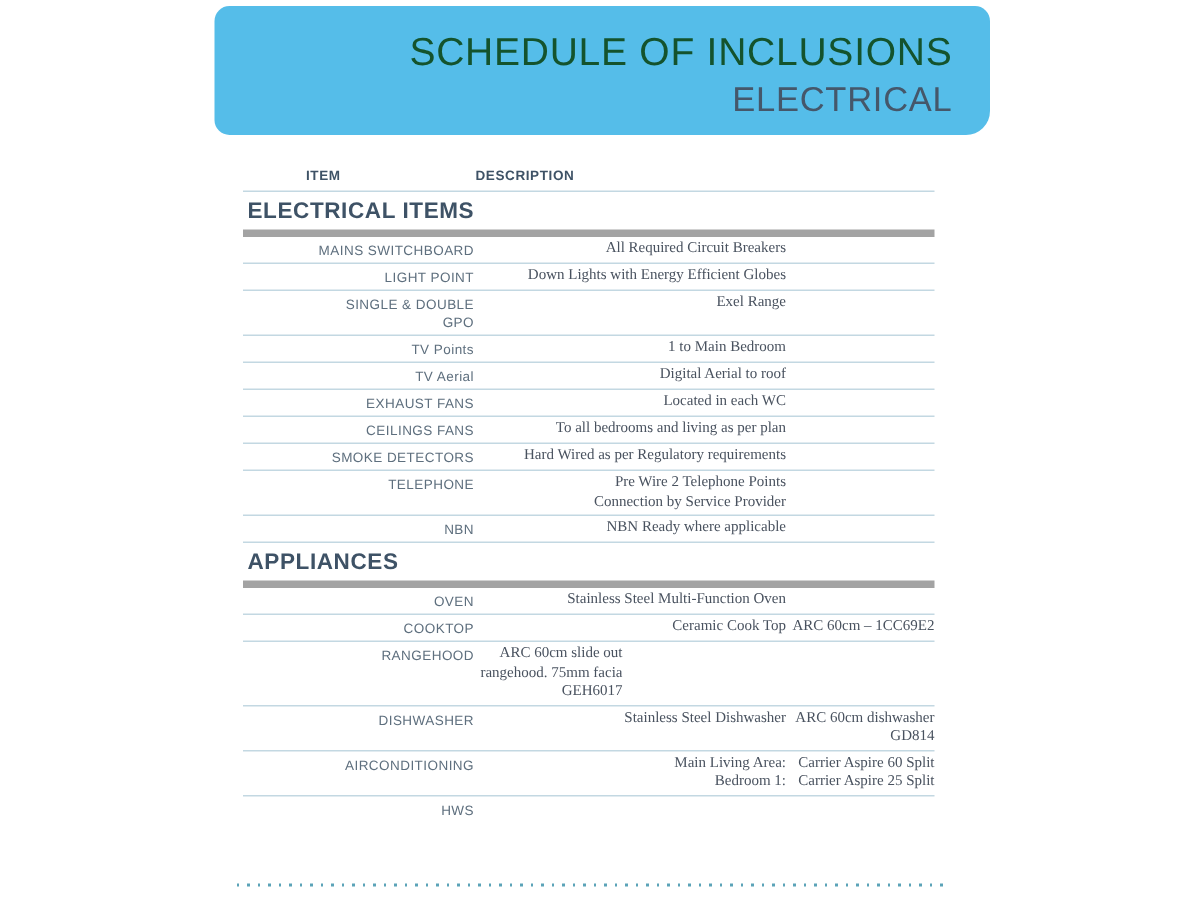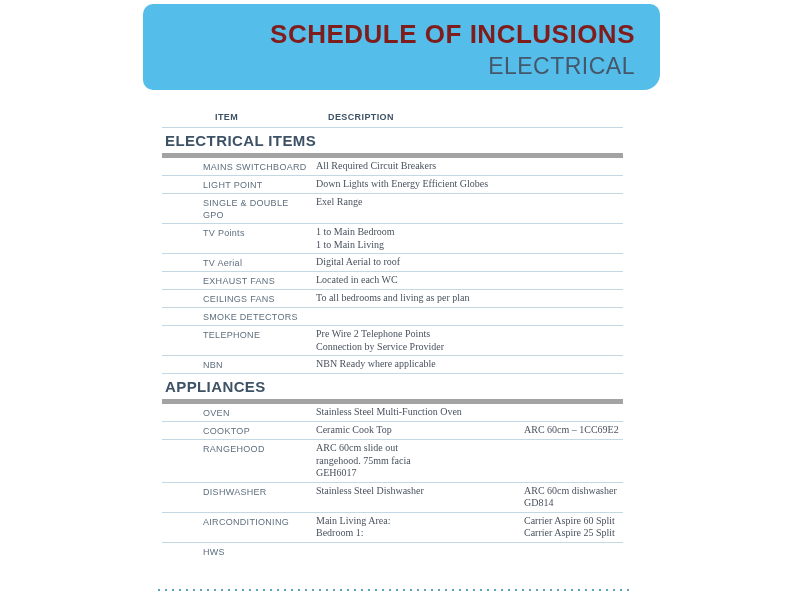--- a/index.html
+++ b/index.html
@@ -22,25 +22,25 @@
     top: 4px;
     width: 517px;
     height: 86px;
     background: #55BDE9;
     border-radius: 10px 10px 16px 10px;
     box-sizing: border-box;
     padding: 16px 25px 0 0;
     text-align: right;
   }
   .banner-title {
-    color: #7f1d1d;
+    color: #14532d;
     font-size: 26px;
     letter-spacing: 0.5px;
     line-height: 28px;
-    font-weight: 700;
+    font-weight: 400;
   }
   .banner-subtitle {
     color: #45576A;
     font-size: 23px;
     letter-spacing: 0.5px;
     line-height: 26px;
     margin-top: 5px;
     font-weight: 400;
     margin-left: 28px;
   }
@@ -55,35 +55,36 @@
     display: flex;
     padding: 4px 0 5px 0;
     border-bottom: 1px solid #C3D8E2;
   }
   .th {
     font-size: 9px;
     font-weight: bold;
     letter-spacing: 0.4px;
     color: #3E5266;
   }
-  .th-item { margin-left: 53px; width: 113px; }
+  .th-item { margin-left: 42px; width: 113px; }
   .th-desc { }
   .section-row {
     padding: 4px 0 4px 3px;
     border-bottom: 5px solid #a3a3a3;
     font-size: 15px;
     font-weight: bold;
     letter-spacing: 0.4px;
     color: #3E5266;
   }
   .row {
     display: flex;
     align-items: flex-start;
     padding: 2px 0 2px 0;
     border-bottom: 1px solid #C3D8E2;
+    text-align: right;
   }
   #table-body > .row:last-child { border-bottom: none; }
   .cell-item {
     margin-left: 41px;
     width: 113px;
     font-size: 9px;
     letter-spacing: 0.3px;
     color: #5E6F7E;
     line-height: 12px;
     padding-top: 1px;
@@ -159,21 +160,20 @@
             <div>Exel Range</div>
           </div>
           <div class="cell-model"></div>
         </div>
         <div class="row">
           <div class="cell-item">
             <div>TV Points</div>
           </div>
           <div class="cell-desc">
             <div>1 to Main Bedroom</div>
-            <div>1 to Main Living</div>
           </div>
           <div class="cell-model"></div>
         </div>
         <div class="row">
           <div class="cell-item">
             <div>TV Aerial</div>
           </div>
           <div class="cell-desc">
             <div>Digital Aerial to roof</div>
           </div>
@@ -193,20 +193,23 @@
             <div>CEILINGS FANS</div>
           </div>
           <div class="cell-desc">
             <div>To all bedrooms and living as per plan</div>
           </div>
           <div class="cell-model"></div>
         </div>
         <div class="row">
           <div class="cell-item">
             <div>SMOKE DETECTORS</div>
+          </div>
+          <div class="cell-desc">
+            <div>Hard Wired as per Regulatory requirements</div>
           </div>
           <div class="cell-model"></div>
         </div>
         <div class="row">
           <div class="cell-item">
             <div>TELEPHONE</div>
           </div>
           <div class="cell-desc">
             <div>Pre Wire 2 Telephone Points</div>
             <div>Connection by Service Provider</div>

